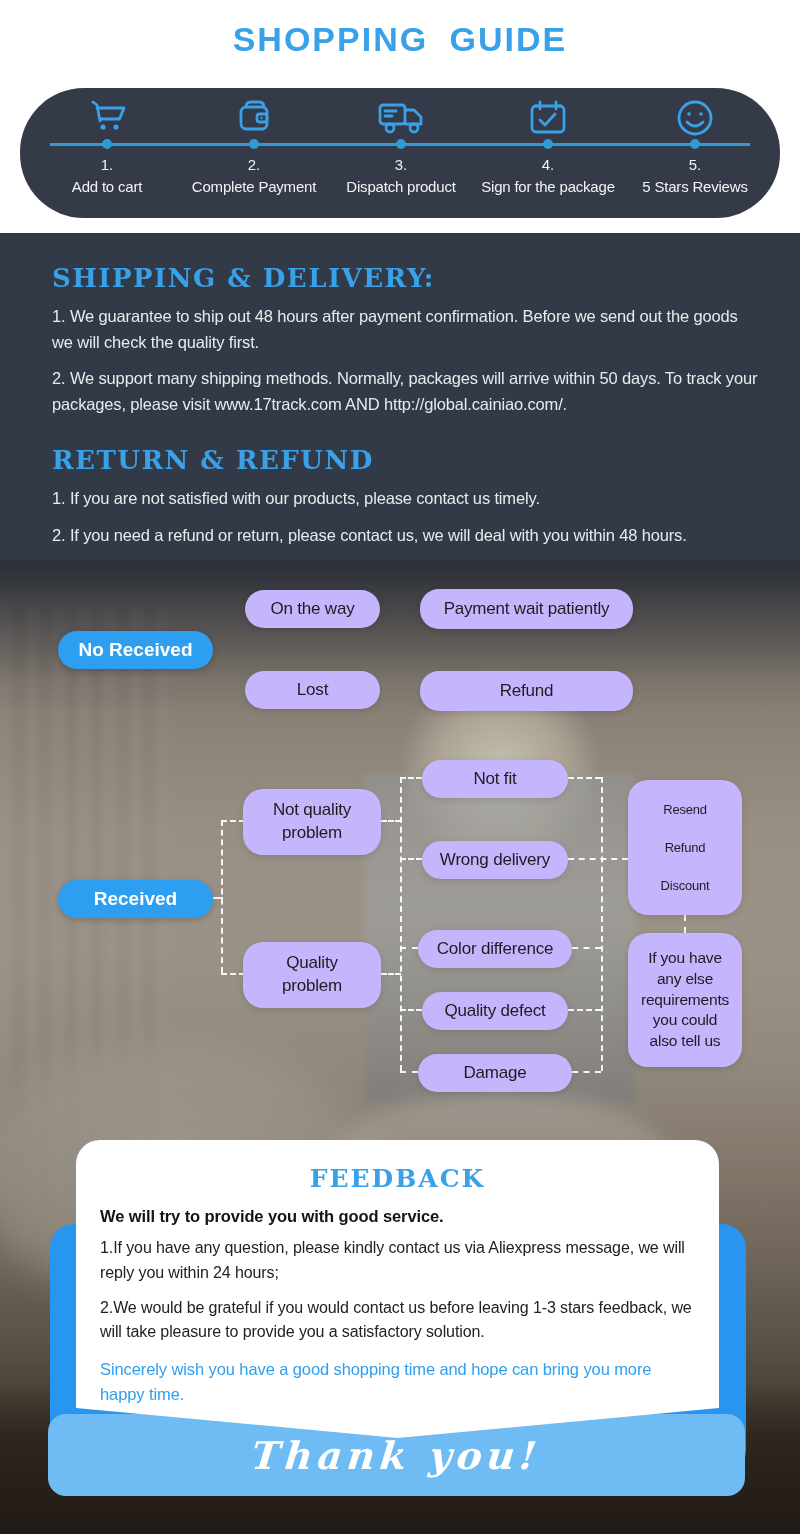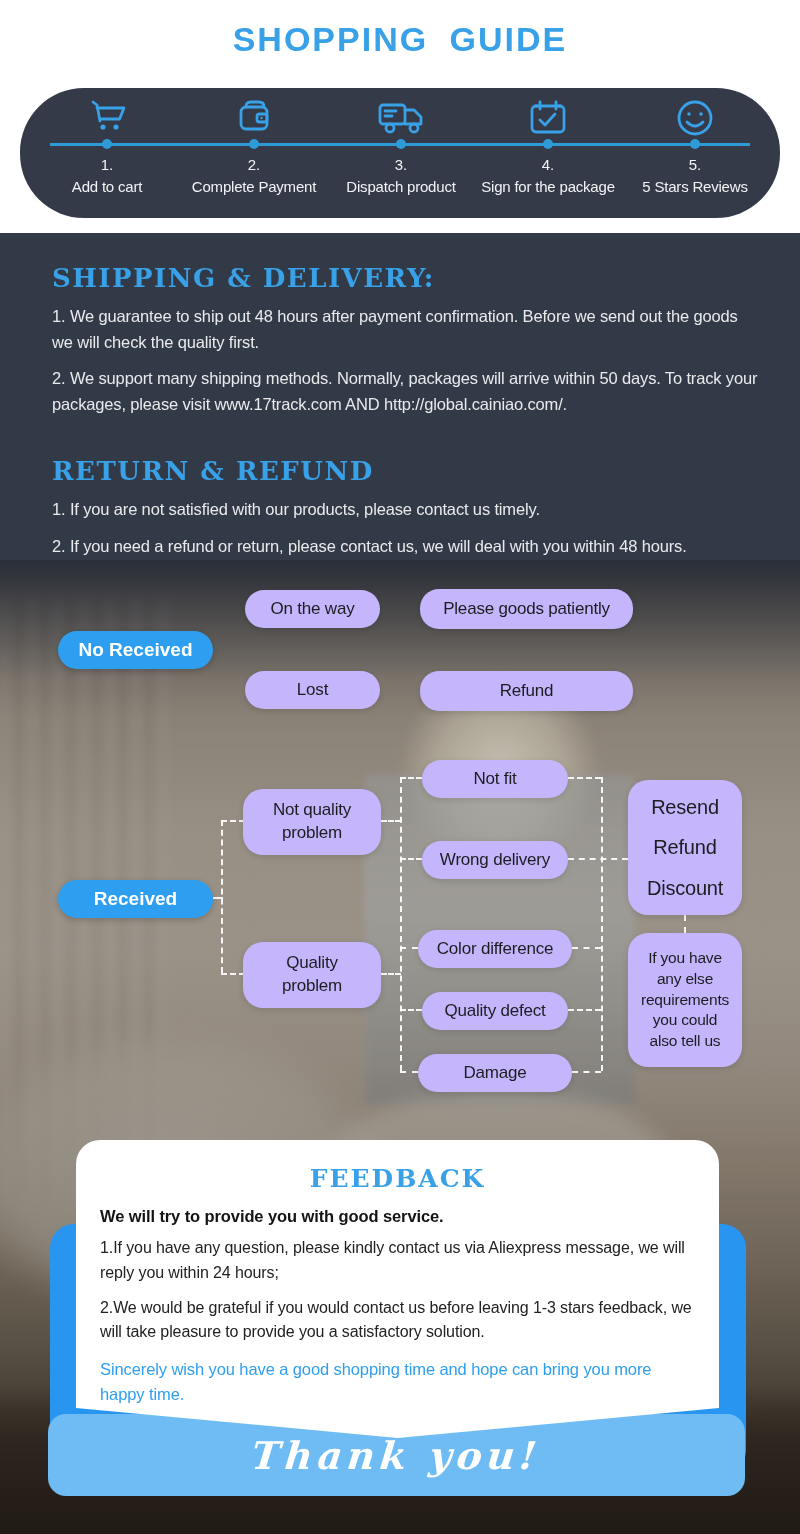--- a/index.html
+++ b/index.html
@@ -28,21 +28,21 @@
   .step .lbl{position:absolute;top:90px;width:100%;font-size:15px;color:#f2f3f5;letter-spacing:-0.2px;}
   .s1{left:7px;} .s2{left:154px;} .s3{left:301px;} .s4{left:448px;} .s5{left:595px;}
   .iconsvg{stroke:var(--accent);fill:none;stroke-width:2.8;stroke-linecap:round;stroke-linejoin:round;}
 
   
   .info-section{position:absolute;left:0;top:233px;width:800px;height:327px;
     background:var(--navy-section);box-sizing:border-box;padding:30px 42px 0 52px;}
   .stencil-h{font-family:"DejaVu Serif",serif;font-weight:bold;font-size:26px;
     letter-spacing:1.5px;color:var(--accent);margin:0 0 10px 0;}
   .info-p{font-size:16.5px;line-height:1.55;color:#E9EAEC;letter-spacing:-0.15px;margin:11px 0;}
-  .returns-h{margin-top:39px;}
+  .returns-h{margin-top:28px;}
 
   
   .photo-section{position:absolute;left:0;top:560px;width:800px;height:974px;overflow:hidden;}
   .ph{position:absolute;}
   .ph-base{inset:0;background:linear-gradient(180deg,#45403b 0%,#7a7268 7%,#a99d8d 16%,
     #c0b4a3 28%,#c7bcab 40%,#c0b3a1 52%,#b0a18c 62%,#988a77 72%,#7e7260 80%,
     #5c5243 88%,#3f3629 94%,#2e2820 100%);}
   .ph-curtain{left:0;top:40px;width:170px;height:600px;opacity:.45;filter:blur(6px);
     background:repeating-linear-gradient(90deg,rgba(255,255,255,.16) 0 12px,rgba(40,30,20,.12) 12px 26px);}
   .ph-chandelier{left:400px;top:110px;width:200px;height:200px;filter:blur(4px);
@@ -59,21 +59,21 @@
     rgba(30,32,40,.22) 120px,rgba(28,28,34,.28) 50%,rgba(18,16,14,.38) 100%);}
 
   
   .node{position:absolute;background:#c4b5fd;color:#1d1d1f;display:flex;align-items:center;
     justify-content:center;text-align:center;font-size:17px;letter-spacing:-0.2px;z-index:3;
     border-radius:19px;box-shadow:0 2px 6px rgba(0,0,0,.12);}
   .node.box{border-radius:20px;line-height:1.35;}
   .bluepill{position:absolute;background:var(--pill-blue);color:#ffffff;font-weight:bold;font-size:19px;
     display:flex;align-items:center;justify-content:center;border-radius:19px;z-index:3;
     box-shadow:0 2px 6px rgba(0,0,0,.2);}
-  .resend-box{flex-direction:column;justify-content:space-evenly;font-size:20px;}
+  .resend-box{flex-direction:column;justify-content:space-evenly;font-size:13px;}
   .if-box{font-size:15.5px;line-height:1.7;padding:4px 20px;box-sizing:border-box;}
 
   
   .cv{position:absolute;width:0;border-left:2px dashed rgba(255,255,255,.92);z-index:2;}
   .ch{position:absolute;height:0;border-top:2px dashed rgba(255,255,255,.92);z-index:2;}
 
   
   .blue-panel{position:absolute;left:50px;top:664px;width:696px;height:250px;
     background:var(--panel-blue);border-radius:24px;z-index:4;}
   .thanks-banner{position:absolute;left:48px;top:854px;width:697px;height:82px;
@@ -216,21 +216,21 @@
     <div class="cv" style="left:601px;top:217px;height:294px"></div>
     <div class="ch" style="left:568px;top:217px;width:33px"></div>
     <div class="ch" style="left:568px;top:298px;width:60px"></div>
     <div class="ch" style="left:572px;top:387px;width:29px"></div>
     <div class="ch" style="left:568px;top:449px;width:33px"></div>
     <div class="ch" style="left:572px;top:511px;width:29px"></div>
     <div class="cv" style="left:684px;top:355px;height:18px"></div>
 
     <div class="bluepill" style="left:58px;top:71px;width:155px;height:38px">No Received</div>
     <div class="node" style="left:245px;top:30px;width:135px;height:38px">On the way</div>
-    <div class="node" style="left:420px;top:29px;width:213px;height:40px">Please goods patiently</div>
+    <div class="node" style="left:420px;top:29px;width:213px;height:40px">Payment wait patiently</div>
     <div class="node" style="left:245px;top:111px;width:135px;height:38px">Lost</div>
     <div class="node" style="left:420px;top:111px;width:213px;height:40px">Refund</div>
 
     <div class="node" style="left:422px;top:200px;width:146px;height:38px">Not fit</div>
     <div class="node box" style="left:243px;top:229px;width:138px;height:66px;padding:0 14px;box-sizing:border-box">Not quality problem</div>
     <div class="node" style="left:422px;top:281px;width:146px;height:38px">Wrong delivery</div>
 
     <div class="node box resend-box" style="left:628px;top:220px;width:114px;height:135px">
       <span>Resend</span>
       <span>Refund</span>

